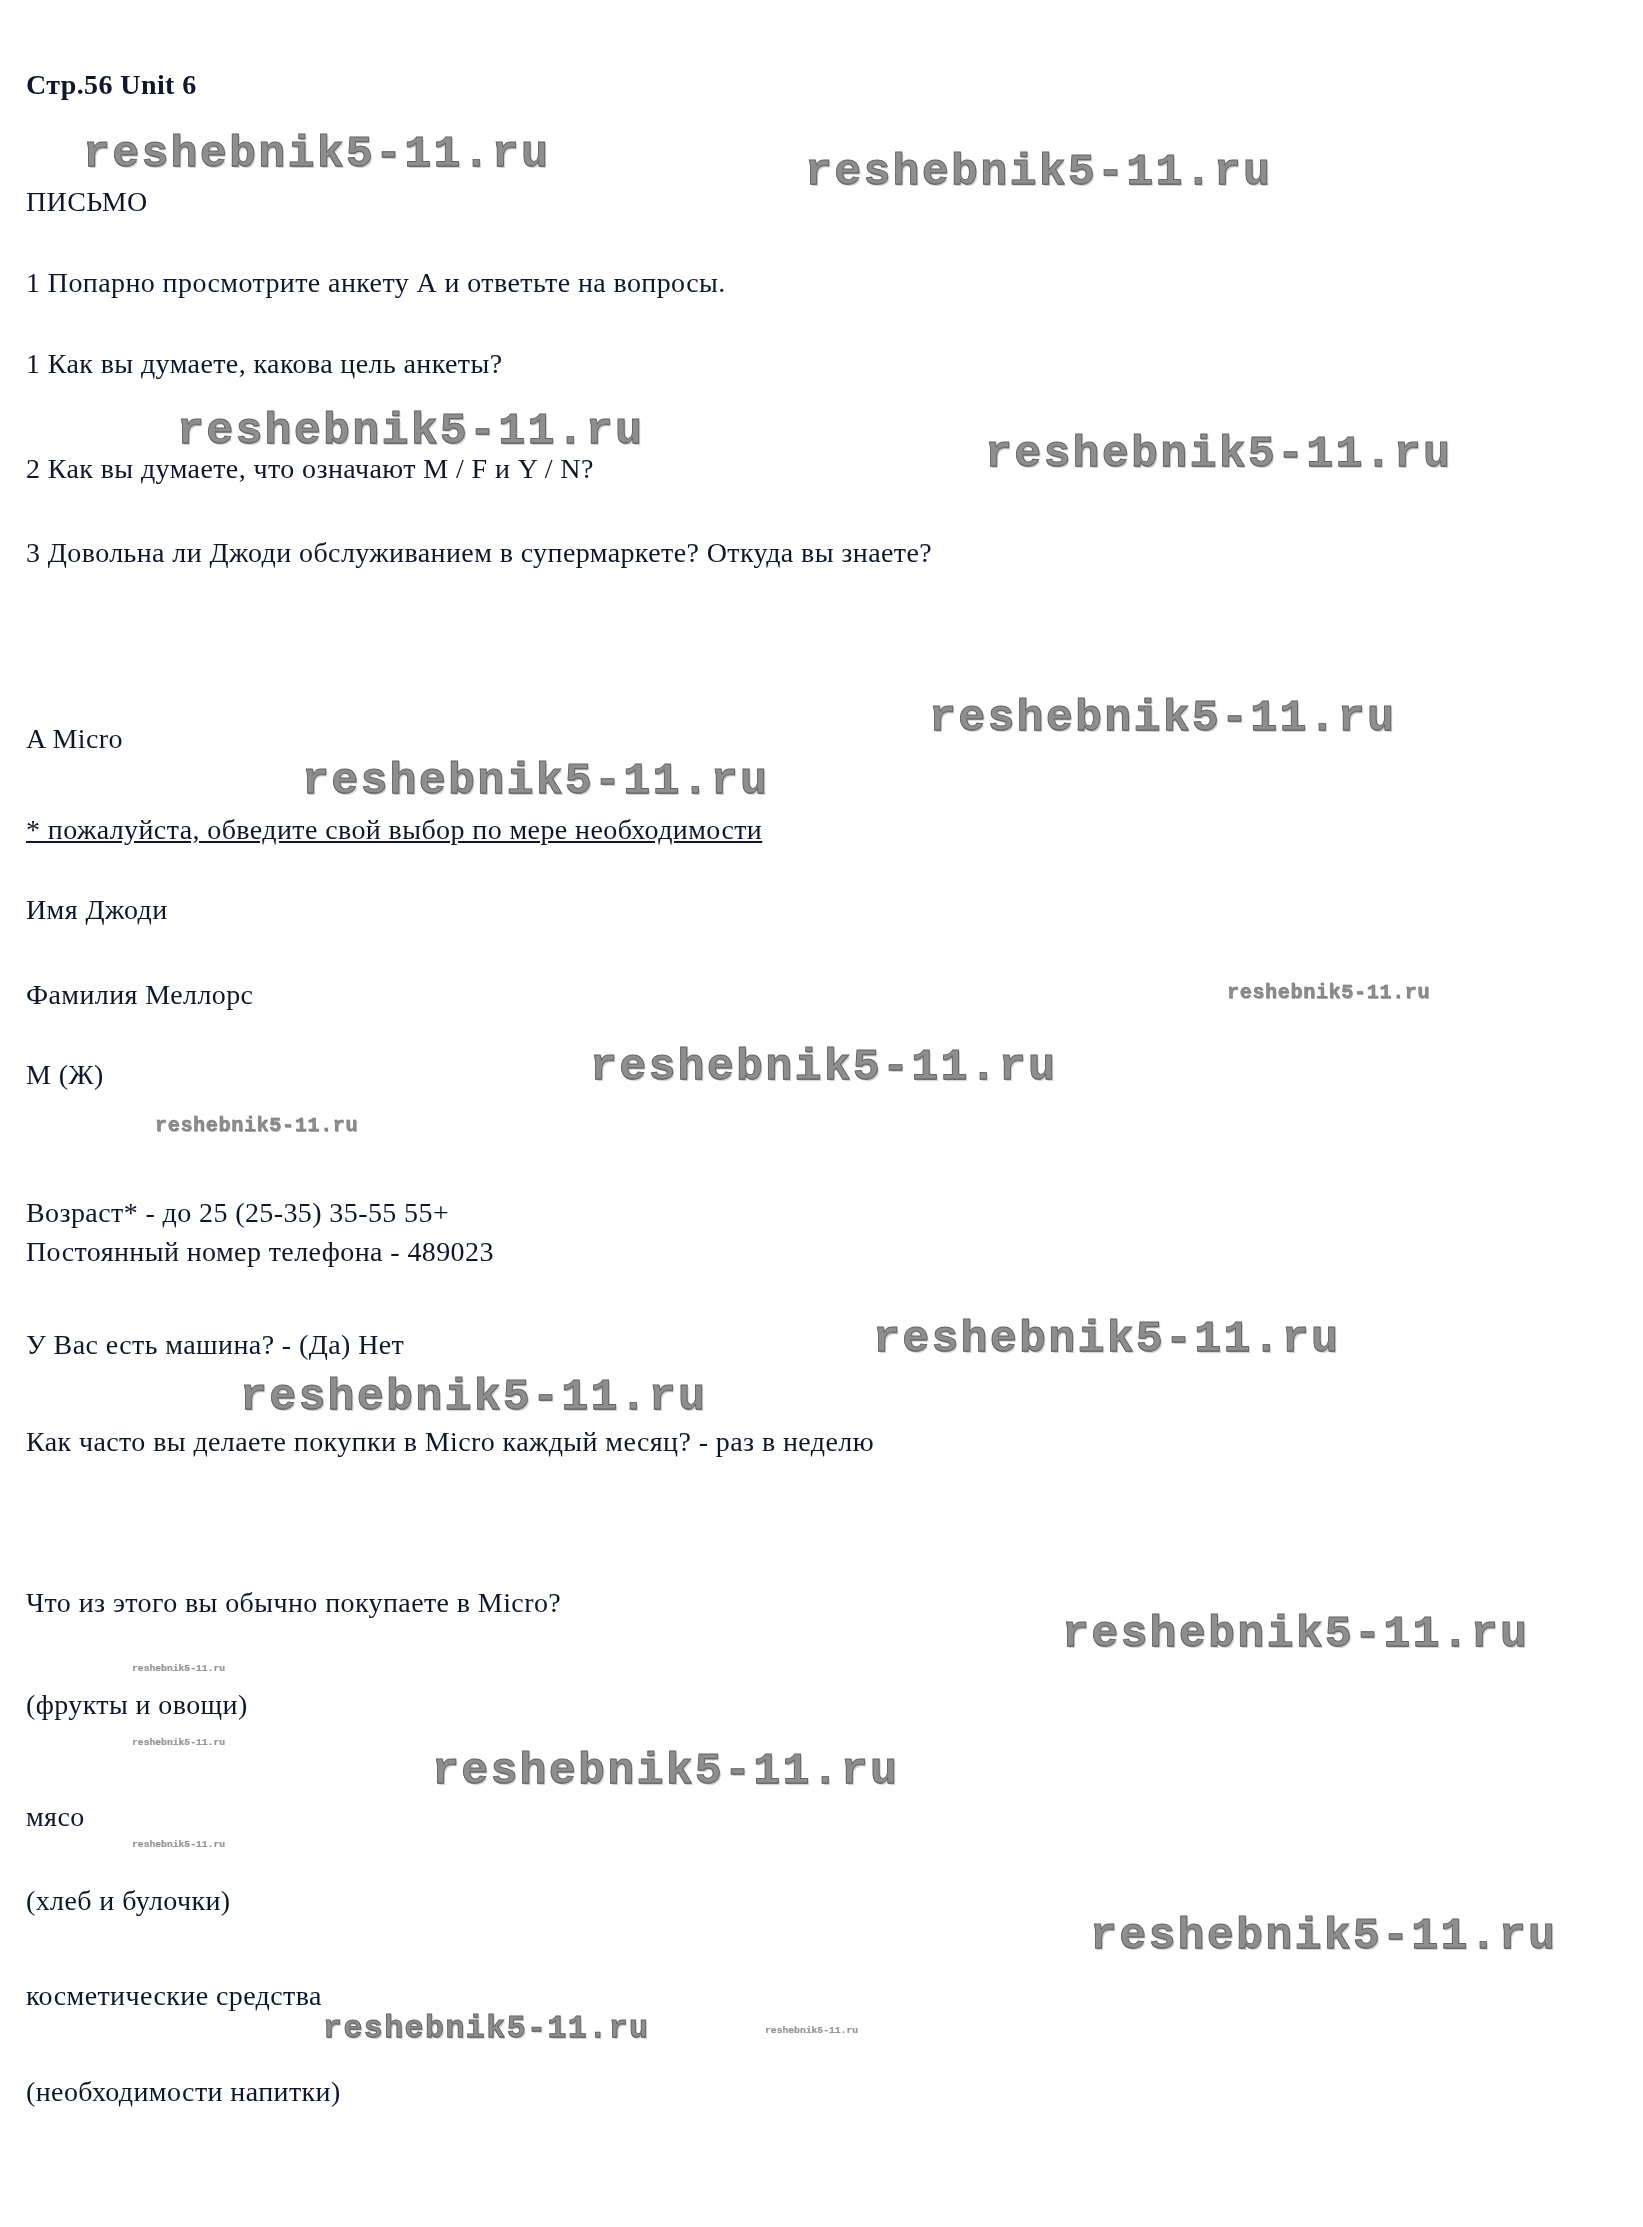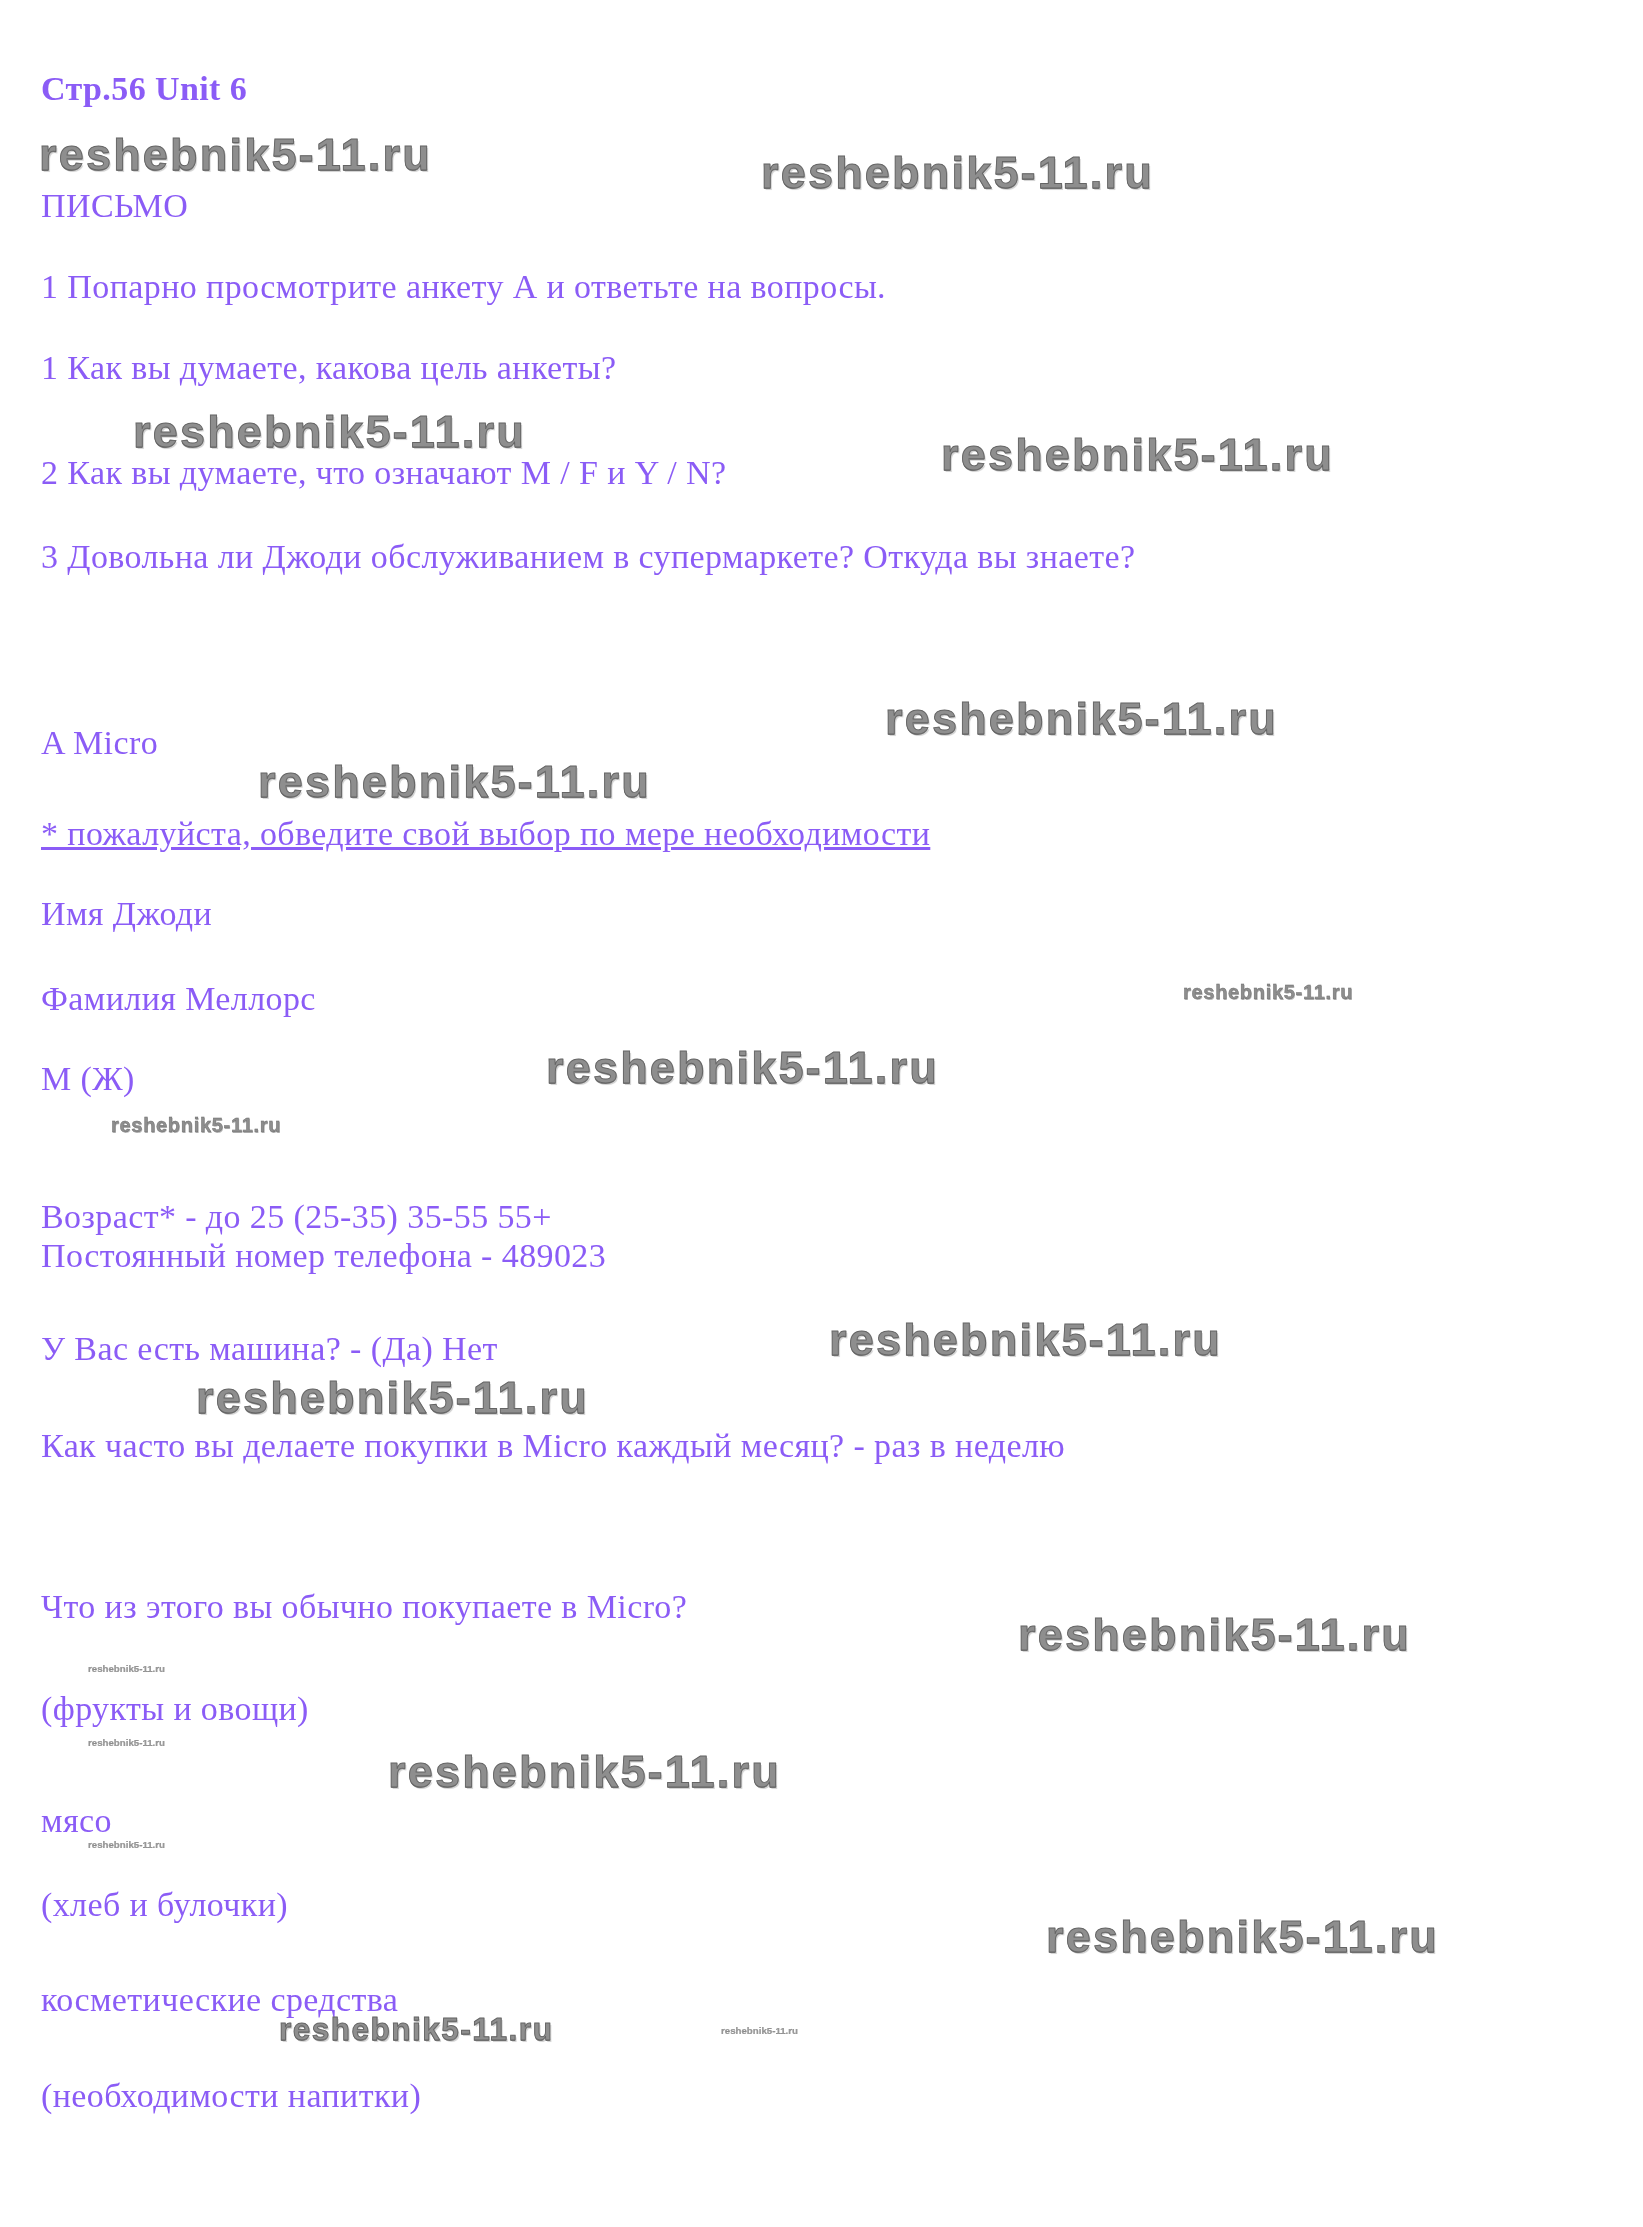--- a/index.html
+++ b/index.html
@@ -7,39 +7,40 @@
   .page {
     position:relative;
     width:1644px;
     height:2227px;
     background:#ffffff;
     overflow:hidden;
     font-family:"Liberation Serif", serif;
   }
   .line {
     position:absolute;
-    left:41px;
+    left:26px;
     font-family:"Liberation Serif", serif;
-    font-size:34px;
+    font-size:28px;
     line-height:1.15;
-    color:#8b5cf6;
+    color:#0f172a;
     white-space:nowrap;
     letter-spacing:0.4px;
   }
   .bold { font-weight:700; }
   .wm {
     position:absolute;
-    font-family:Liberation Sans, sans-serif;
+    font-family:Liberation Mono, monospace;
     font-weight:700;
     color:#8e8e8e;
     -webkit-text-stroke:0.9px #646464;
     text-shadow:0.7px 0 0 #bdbdbd, 0 0.7px 0 #7a7a7a, 1.5px 1.5px 0.7px #d2d2d2;
     letter-spacing:2.2px;
     white-space:nowrap;
     user-select:none;
+    margin-left:44px;
   }
   .wm-lg { font-size:45px; }
   .wm-md { font-size:31.5px; letter-spacing:1.5px; }
   .wm-sm { font-size:20px; letter-spacing:0.7px; -webkit-text-stroke:0.4px #6a6a6a; text-shadow:0.7px 0.7px 0 #c0c0c0; }
   .wm-xs { font-size:9.7px; letter-spacing:0; -webkit-text-stroke:0.2px #7a7a7a; text-shadow:none; color:#9a9a9a; }
 </style>
 </head>
 <body>
 
 <div class="page">

